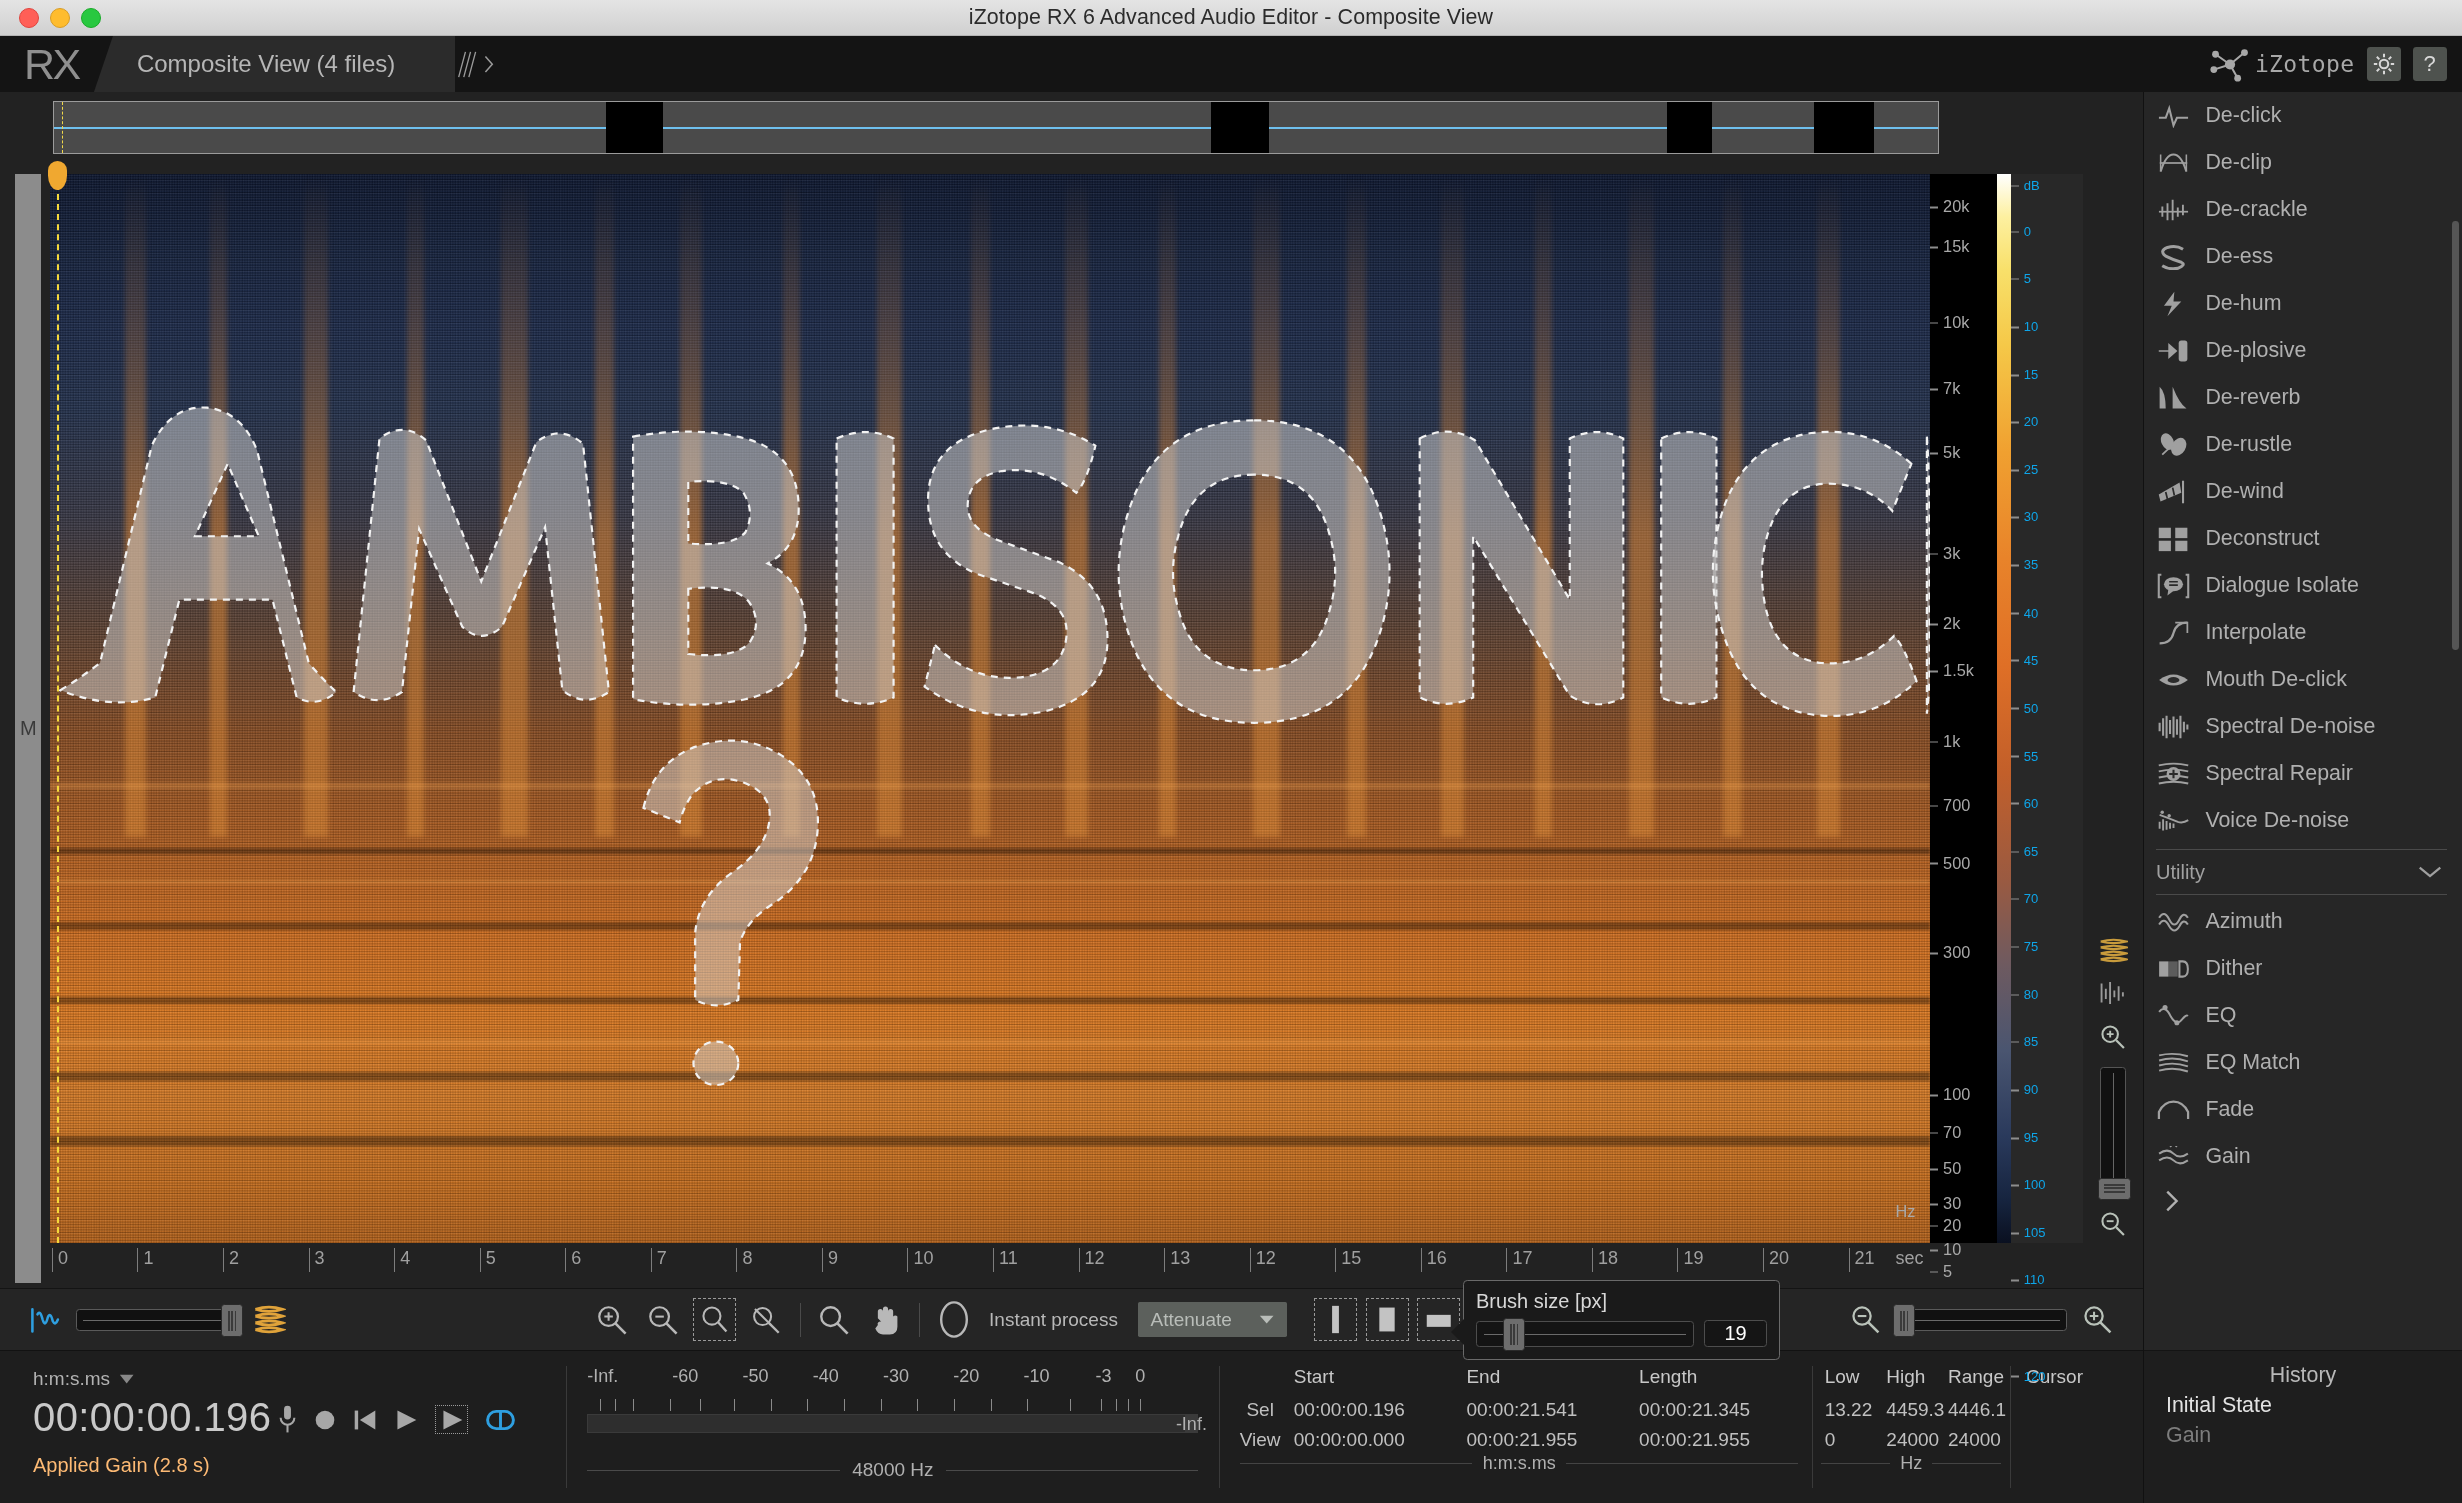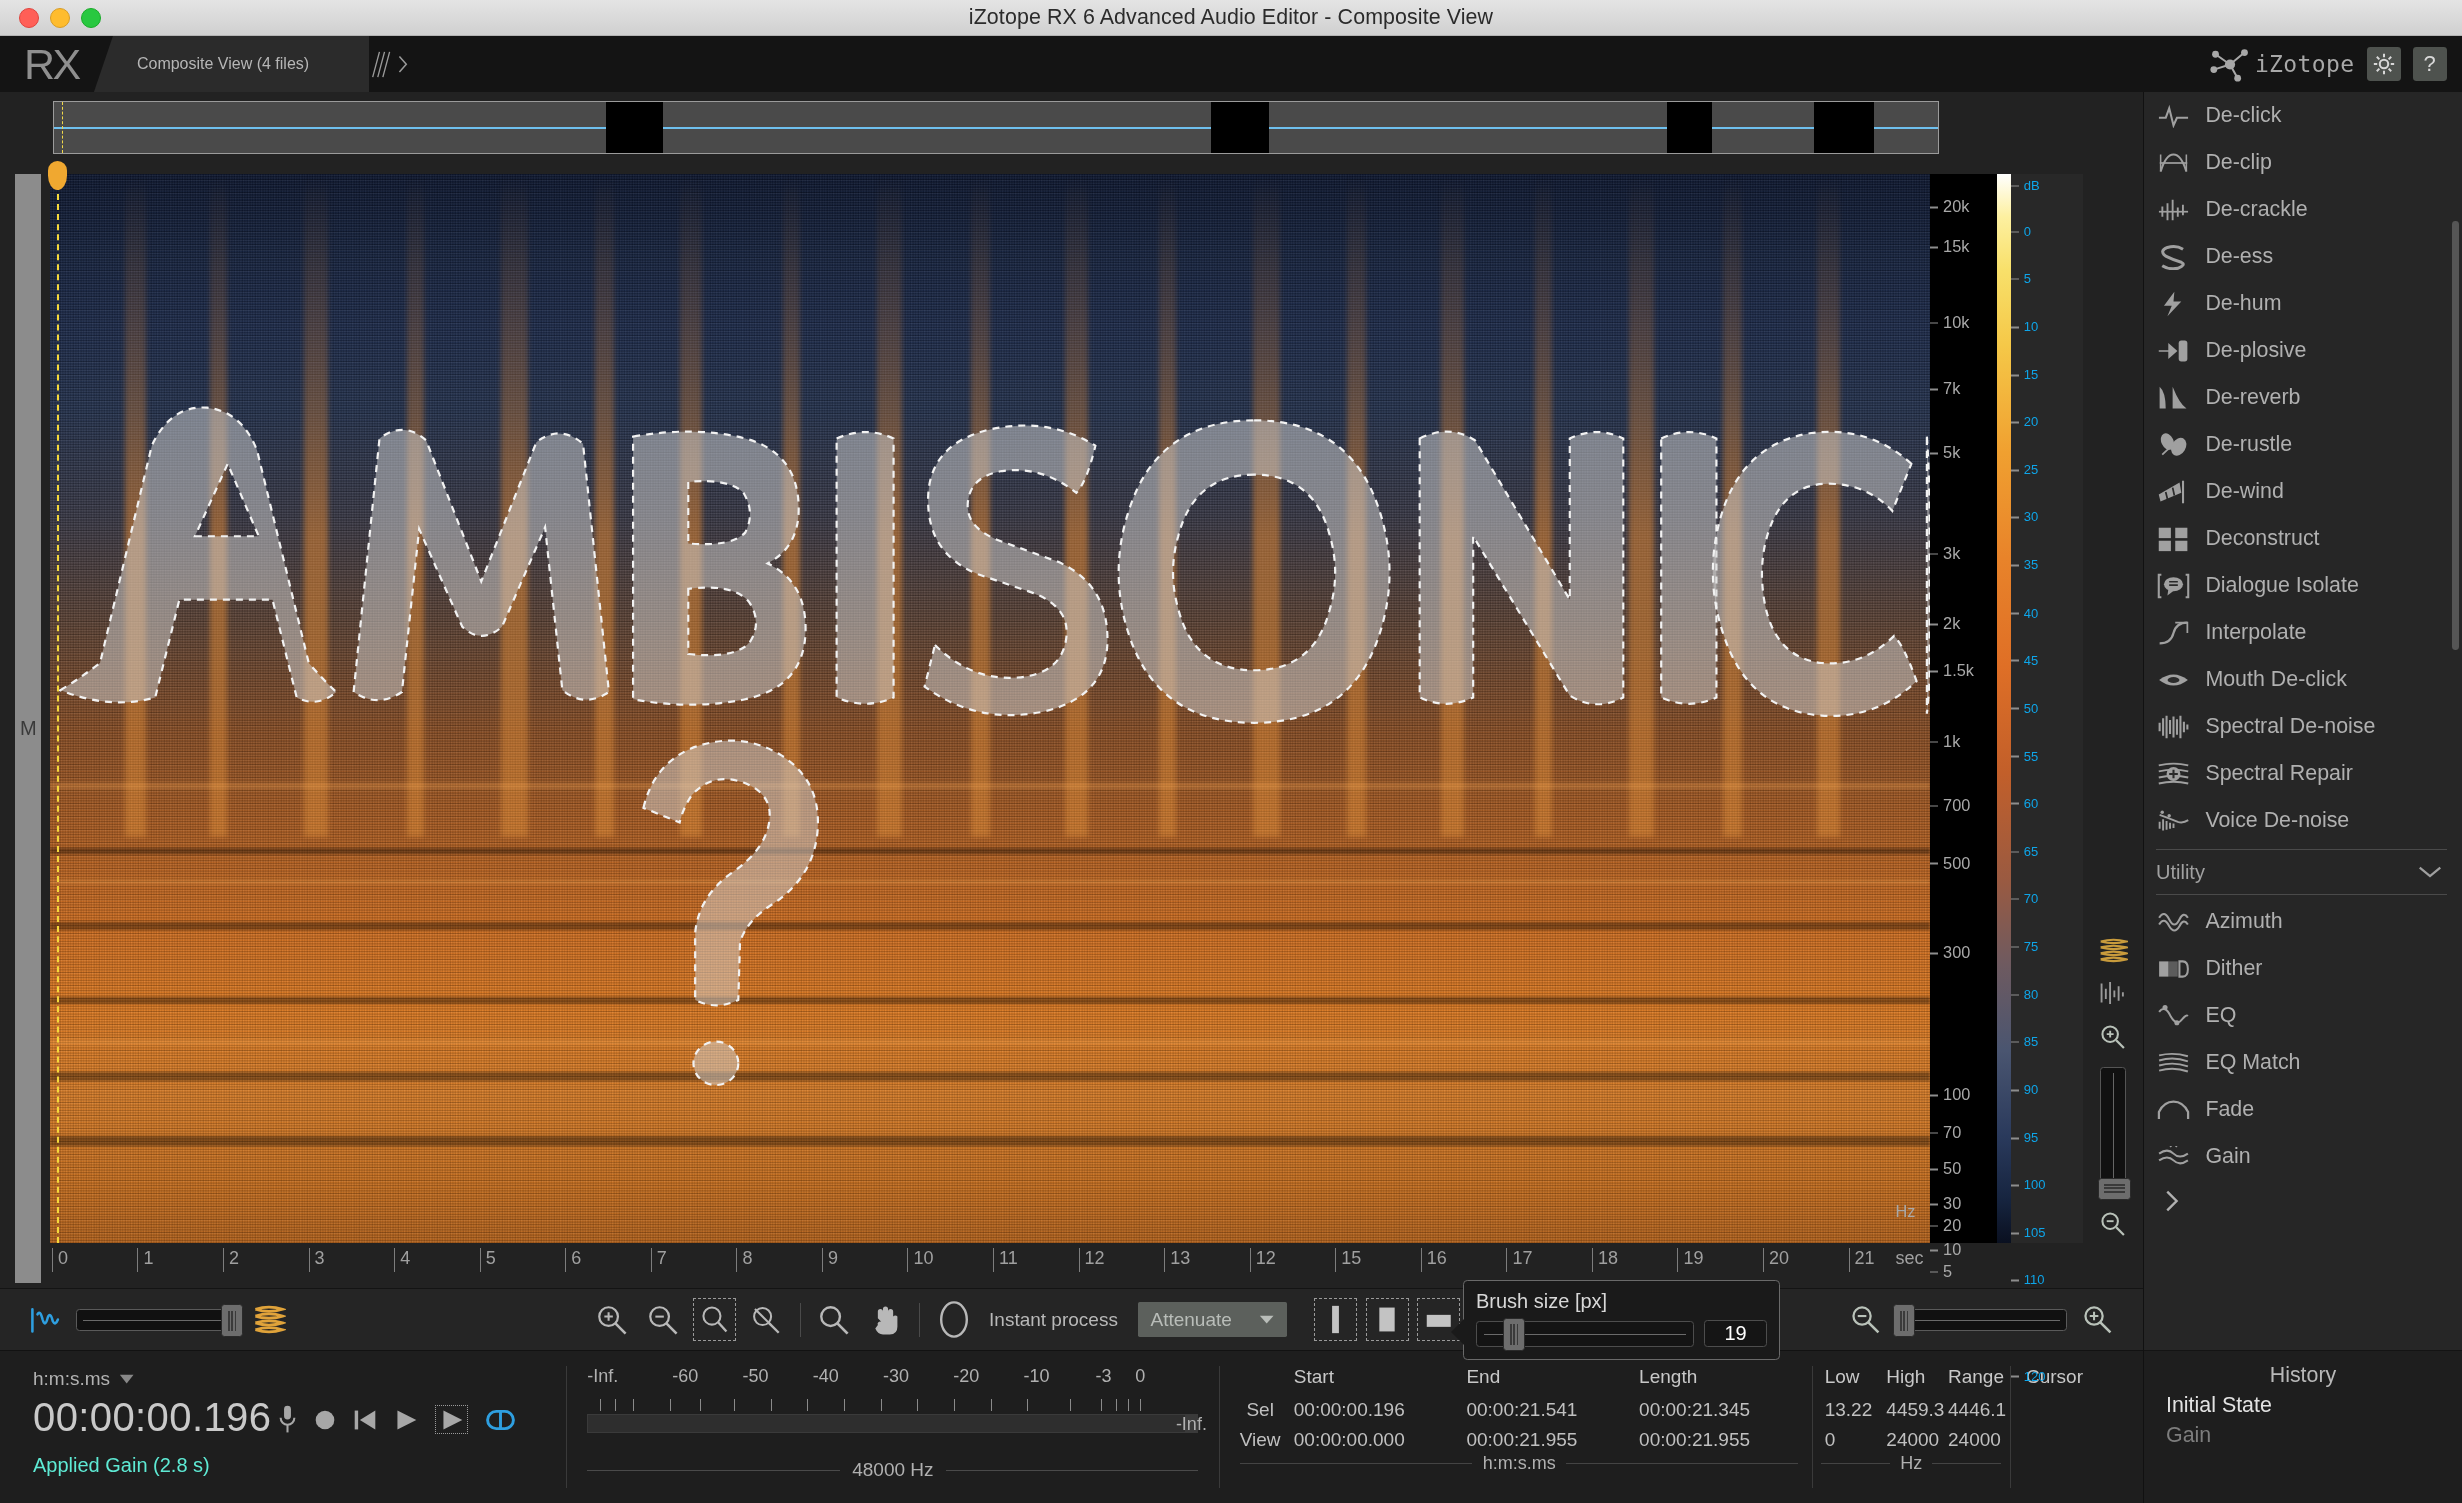--- a/index.html
+++ b/index.html
@@ -36,21 +36,21 @@
     display: flex; align-items: center;
     position: relative;
   }
   .rx-logo {
     font-size: 43px; color: #8f8f8f; letter-spacing: -2.6px;
     margin-left: 24px; font-weight: 300; line-height: 1;
     font-family: "Liberation Sans", sans-serif;
   }
   .tabstrip { display: flex; align-items: center; margin-left: 15.4px; height: 56px; }
   .tab {
-    background: #2b2b2b; color: #b6b6b6; font-size: 16px;
+    background: #2b2b2b; color: #b6b6b6; font-size: 24px;
     height: 56px; display: flex; align-items: center;
     padding: 0 60px 0 43px;
     clip-path: polygon(19px 0, 100% 0, 100% 100%, 0 100%);
   }
   .tab-end {
     display: flex; align-items: center; gap: 3.4px;
     margin-left: 1.7px; color: #9a9a9a;
   }
   .tab-end svg { display: block; }
   .appbar-right {
@@ -279,21 +279,21 @@
   }
 
   
   .status {
     height: 153px; background: #1e1e1e; display: flex;
     border-top: 0.9px solid #121212;
   }
   .st-transport { width: 566px; padding: 17px 0 0 33px; position: relative; }
   .st-fmt { color: #b2b2b2; font-size: 19px; display: flex; align-items: center; gap: 8.6px; }
   .st-time { color: #c9c9c9; font-size: 40px; margin-top: 5.1px; font-weight: 300; letter-spacing: 0.4px;}
-  .st-applied { color: #5eead4; font-size: 20px; margin-top: 13.7px; }
+  .st-applied { color: #fdba74; font-size: 20px; margin-top: 13.7px; }
   .transport {
     position: absolute; right: 50px; top: 53px;
     display: flex; align-items: center; gap: 17px; color: #a7a7a7;
   }
   .tp-btn { display: flex; align-items: center; justify-content: center; }
   .tp-btn.dashed { border: 0.9px dotted #9a9a9a; padding: 1.7px 3.4px; }
 
   .vsep { width: 0.9px; background: #3a3a3a; margin: 15.4px 0; }
 
   .st-meter { width: 652px; padding: 15.4px 20.6px 0 20.6px; position: relative; }

